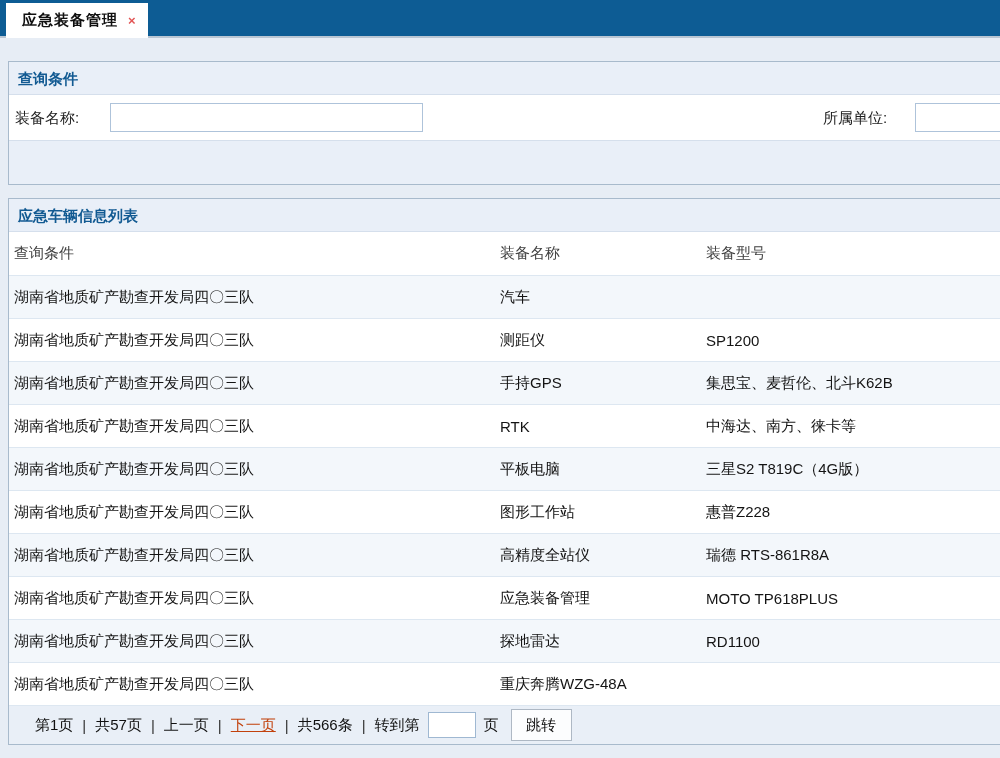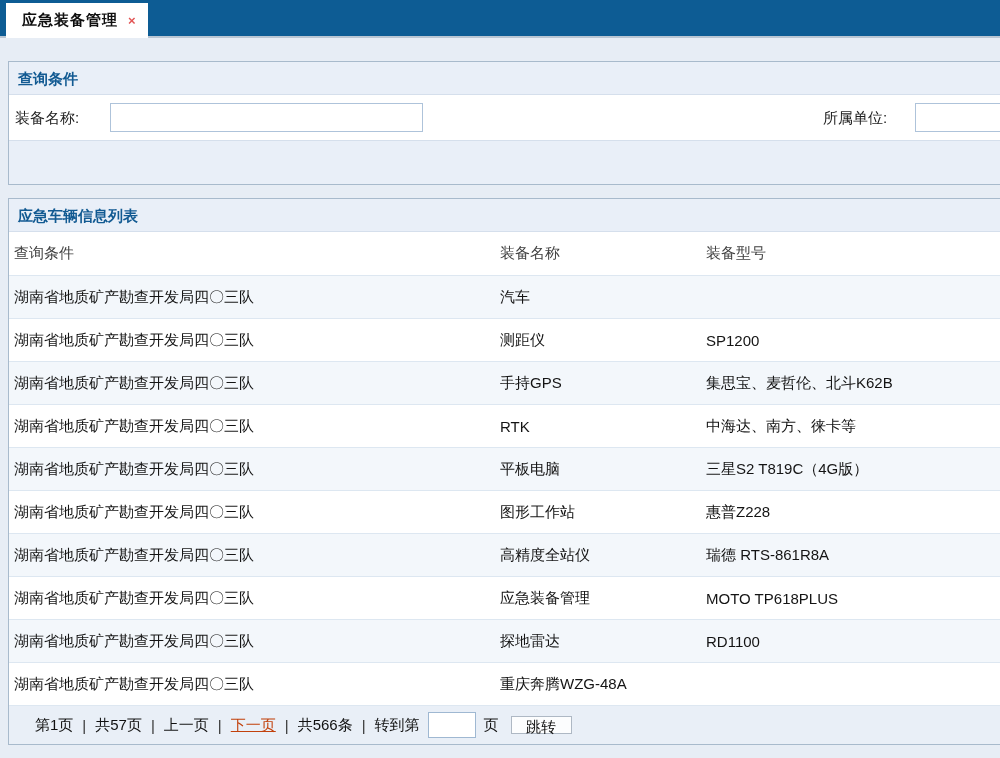--- a/index.html
+++ b/index.html
@@ -65,21 +65,21 @@
   
   .pagination {
     height: 38px; background: #e9eff7; display: flex; align-items: center;
     padding-left: 26px; font-size: 15px; color: #111;
   }
   .sep { margin: 0 9px; color: #333; }
   .ptext { color: #111; }
   .plink { color: #c2410c; text-decoration: underline; cursor: pointer; }
   .goto-input { width: 48px; height: 26px; border: 1px solid #9fb8d2; margin: 0 8px 0 8px; background: #fff; font-size: 14px; text-align: center; outline: none; }
   .jump-btn {
-    margin-left: 12px; width: 61px; height: 18px; background: #fcfdfe;
+    margin-left: 12px; width: 61px; height: 32px; background: #fcfdfe;
     border: 1px solid #aeb8c4; font-size: 15px; color: #111;
     font-family: "Liberation Sans", "DejaVu Sans", sans-serif; cursor: pointer;
   }
 </style>
 </head>
 <body>
 
 <div class="tabstrip">
   <div class="tab">
     <span class="tab-label">应急装备管理</span>

